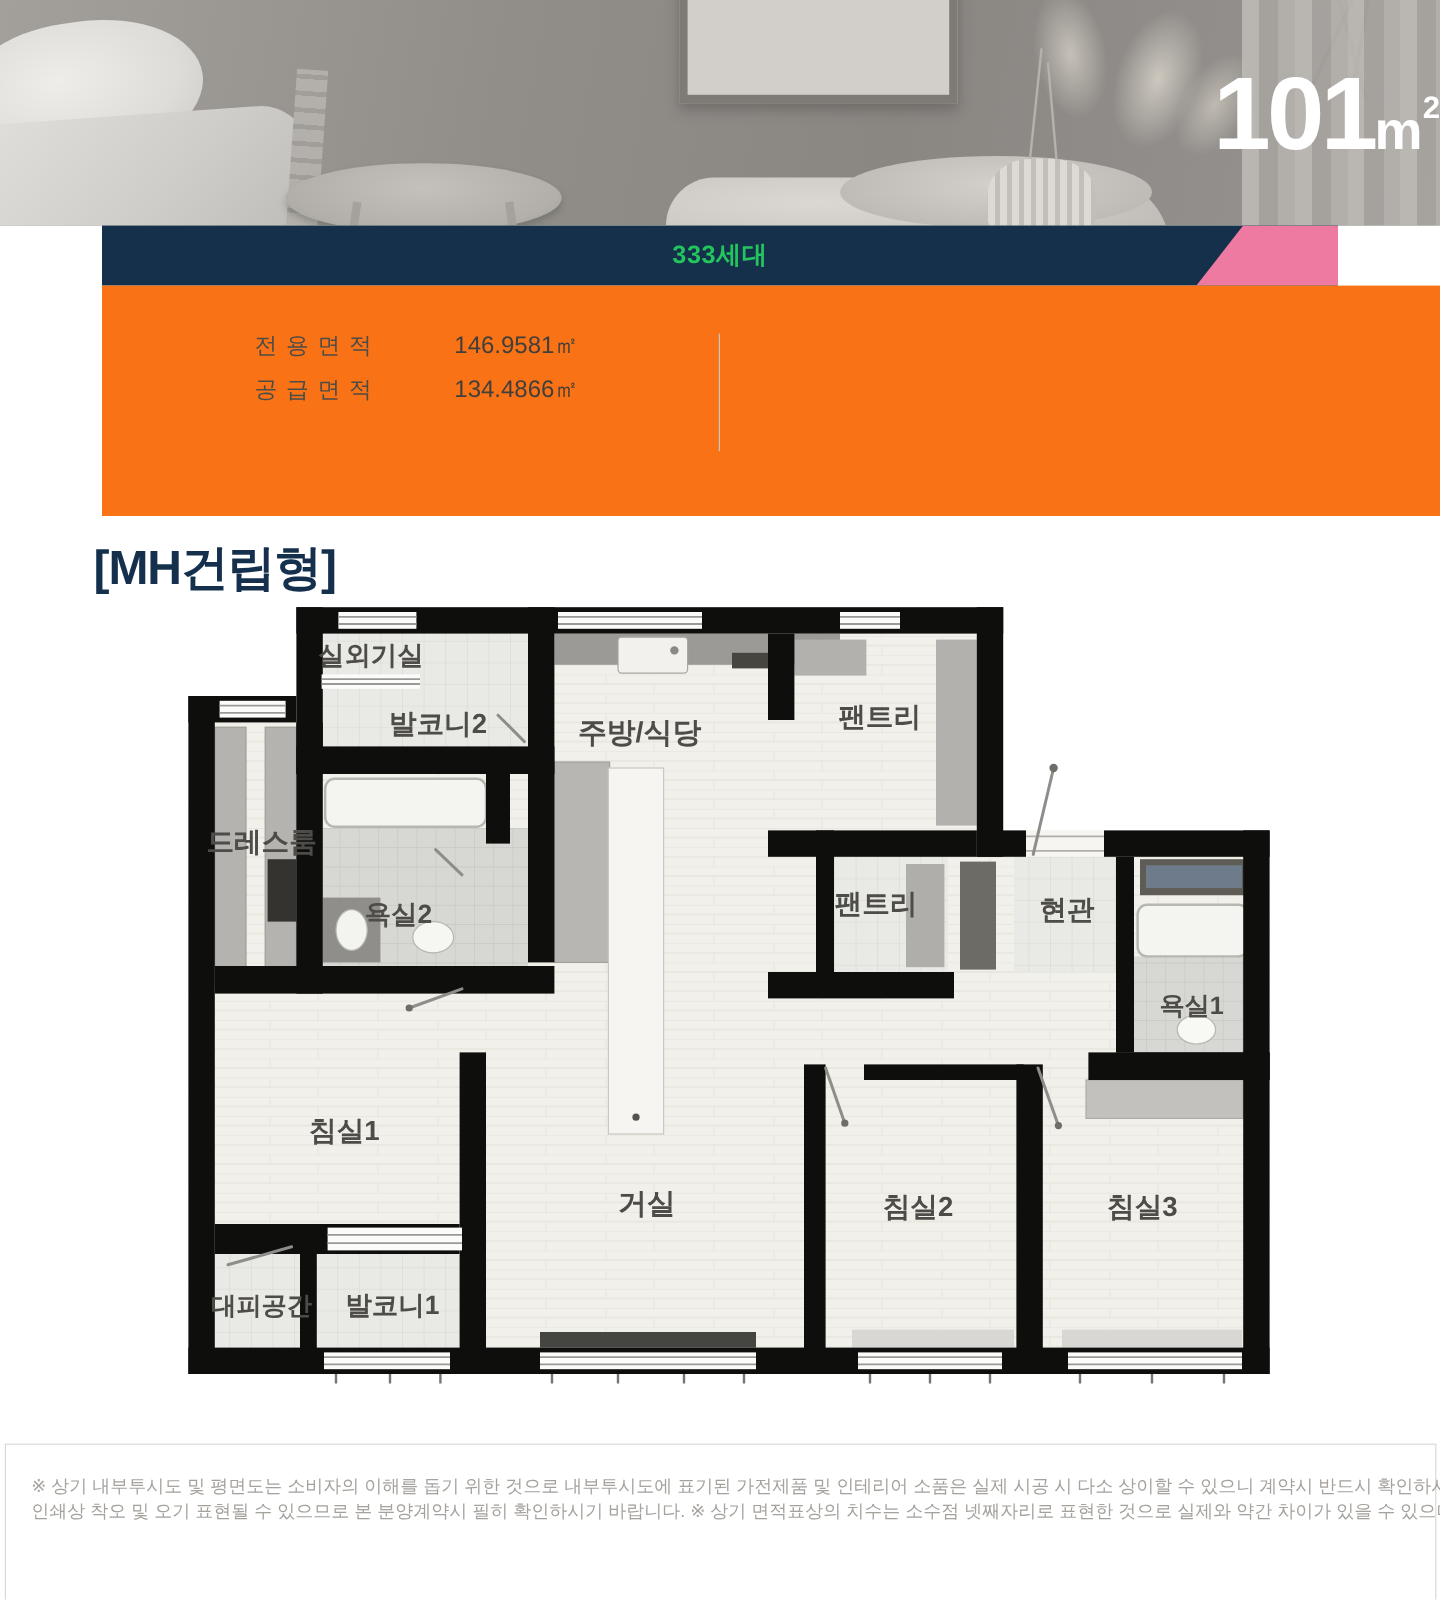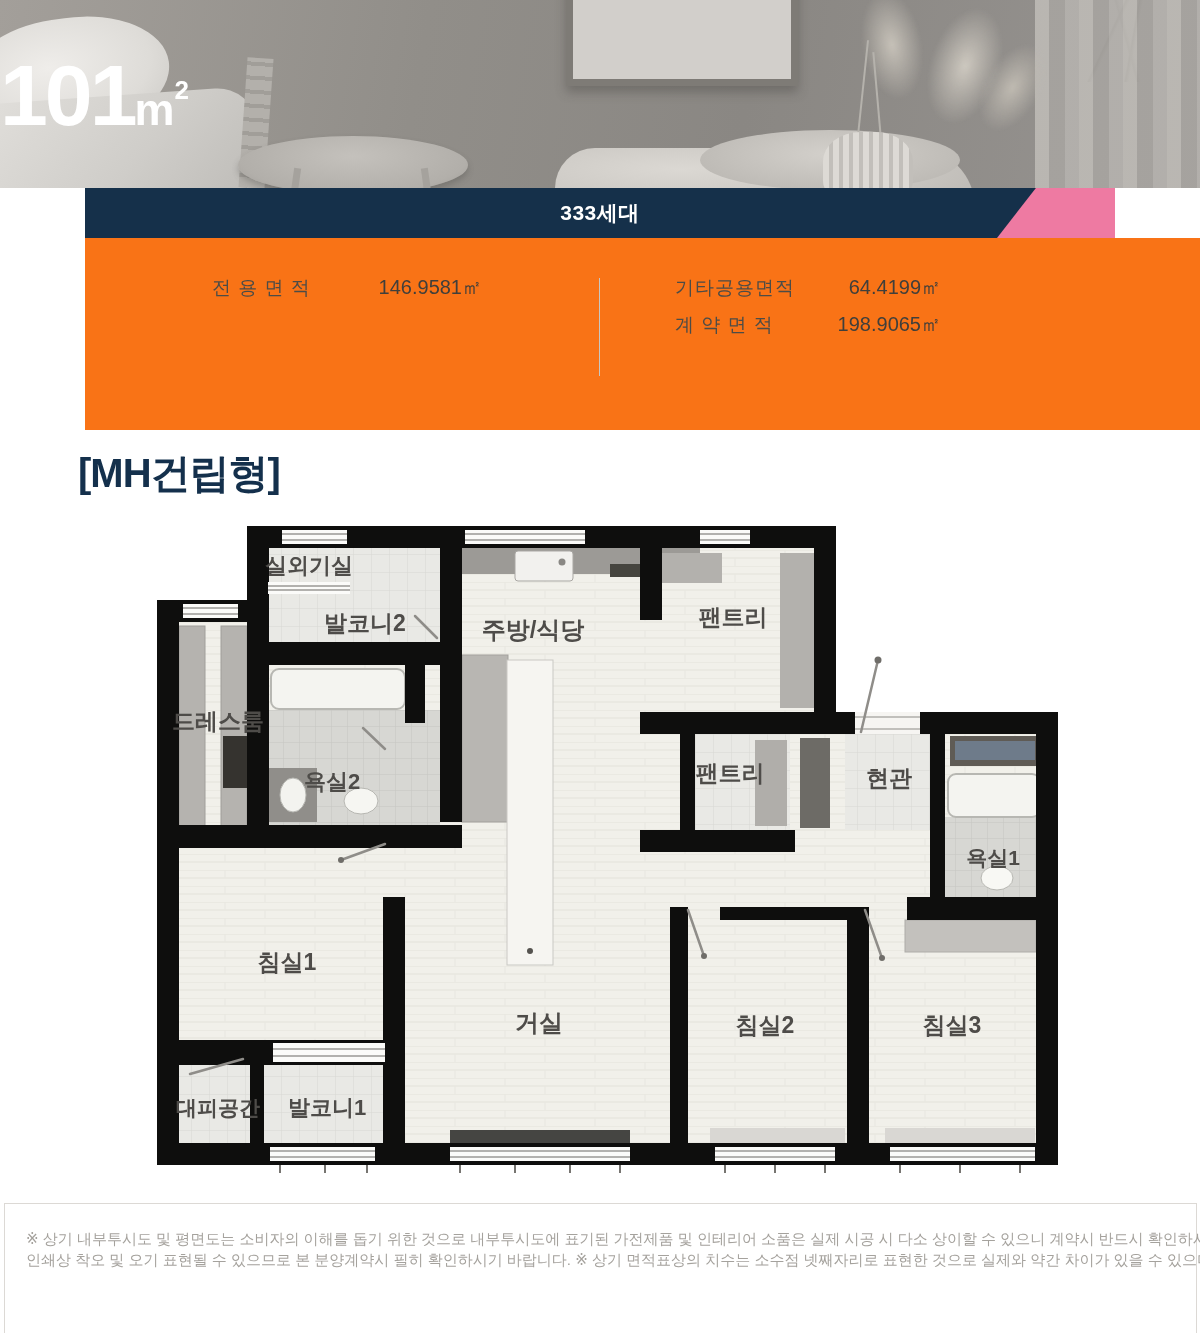--- a/index.html
+++ b/index.html
@@ -36,44 +36,44 @@
   .hero .plume1{left:930px;top:6px;width:70px;height:120px;background:radial-gradient(ellipse,#cdc8bf 0%,rgba(160,156,148,0) 70%);transform:rotate(18deg);}
   .hero .plume2{left:862px;top:-10px;width:60px;height:110px;background:radial-gradient(ellipse,#c6c1b8 0%,rgba(160,156,148,0) 70%);transform:rotate(-10deg);}
   .hero .plume3{left:985px;top:40px;width:55px;height:95px;background:radial-gradient(ellipse,#bfbab1 0%,rgba(150,146,138,0) 70%);transform:rotate(30deg);}
   .hero .branch{position:absolute;left:1040px;top:-8px;width:150px;height:90px;
     background:
       linear-gradient(115deg,transparent 46%,#716e69 47%,transparent 49%),
       linear-gradient(75deg,transparent 55%,#7a7772 56%,transparent 58%),
       linear-gradient(100deg,transparent 60%,#6c6964 61%,transparent 63%);opacity:.8;}
   .hero .curtain{position:absolute;left:1035px;top:0;width:165px;height:188px;
     background:repeating-linear-gradient(90deg,#c0bdb8 0 14px,#a8a5a1 14px 30px,#b7b4b0 30px 44px);opacity:.85;}
-  .hero-title{position:absolute;left:0;top:52px;width:1200px;text-align:left;color:#ffffff;
+  .hero-title{position:absolute;left:0;top:52px;width:1200px;text-align:right;color:#ffffff;
     white-space:nowrap;line-height:1;}
   .hero-title .num{font-size:86px;font-weight:bold;letter-spacing:-3px;}
   .hero-title .unit{font-size:45px;font-weight:bold;}
   .hero-title .sup{font-size:26px;font-weight:bold;vertical-align:26px;}
   
   .units-bar{position:absolute;left:85px;top:188px;width:1030px;height:50px;background:#15304a;}
   .units-bar .txt{position:absolute;left:0;top:0;width:100%;height:50px;line-height:50px;text-align:center;
-    color:#ffffff;font-size:21px;font-weight:bold;letter-spacing:.5px;}
+    color:#22c55e;font-size:21px;font-weight:bold;letter-spacing:.5px;}
   .units-bar .pink{position:absolute;right:0;top:0;width:118px;height:50px;background:#ee7aa2;
     clip-path:polygon(33% 0,100% 0,100% 100%,0 100%);}
   
   .specs{position:absolute;left:85px;top:238px;width:1132px;height:192px;background:#f97316;}
   .specs .divider{position:absolute;left:514px;top:40px;width:1px;height:98px;background:#c7c6c2;}
   .spec-col{position:absolute;top:36px;}
   .spec-col.left{left:127px;width:270px;}
   .spec-col.right{left:590px;width:266px;}
   .spec-row{display:flex;justify-content:space-between;align-items:baseline;height:37px;}
   .spec-label{font-size:19px;color:#4c4c47;letter-spacing:1px;}
   .spec-value{font-size:20px;color:#403f3b;}
   
   .type-heading{position:absolute;left:78px;top:446px;font-size:40px;font-weight:bold;color:#14304c;letter-spacing:-1px;text-align:center;}
   
-  .plan-wrap{position:absolute;left:155px;top:518px;width:905px;height:660px;}
+  .plan-wrap{position:absolute;left:155px;top:498px;width:905px;height:660px;}
   
   .disclaimer{position:absolute;left:4px;top:1203px;width:1150px;height:119px;background:#fff;
     border:1px solid #dcd9d5;padding:24px 20px 0 21px;}
   .disclaimer .line{font-size:15px;line-height:21.3px;color:#a5a29d;white-space:nowrap;}
 </style>
 </head>
 <body>
 
 <div class="hero">
   <div class="pillow"></div>
@@ -103,29 +103,23 @@
   <div class="txt">333세대</div>
 </div>
 
 <div class="specs">
   <div class="divider"></div>
   <div class="spec-col left">
     <div class="spec-row">
       <span class="spec-label">전 용 면 적</span>
       <span class="spec-value">146.9581㎡</span>
     </div>
-  </div>
-  <div class="spec-col right">
     <div class="spec-row">
-      <span class="spec-label">기타공용면적</span>
-      <span class="spec-value">64.4199㎡</span>
-    </div>
-    <div class="spec-row">
-      <span class="spec-label">계 약 면 적</span>
-      <span class="spec-value">198.9065㎡</span>
+      <span class="spec-label">공 급 면 적</span>
+      <span class="spec-value">134.4866㎡</span>
     </div>
   </div>
 </div>
 
 <div class="type-heading">[MH건립형]</div>
 
 <div class="plan-wrap">
 <svg width="905" height="660" viewBox="0 0 905 660" xmlns="http://www.w3.org/2000/svg">
   <defs>
     <pattern id="wood" patternUnits="userSpaceOnUse" width="140" height="16">

